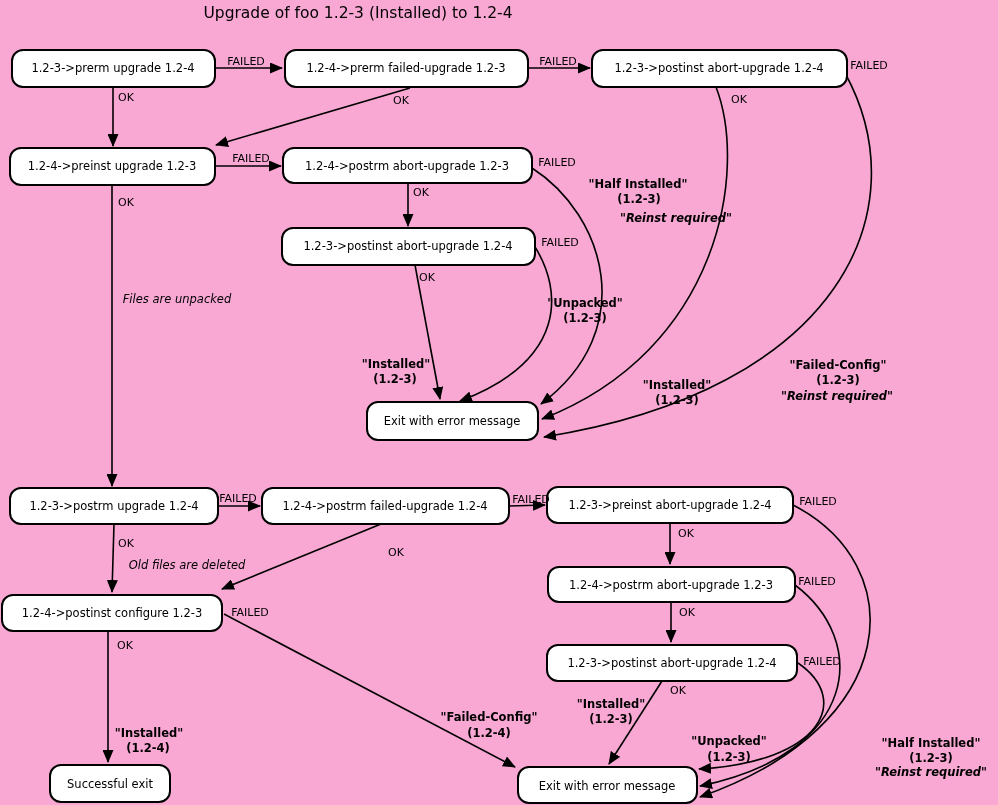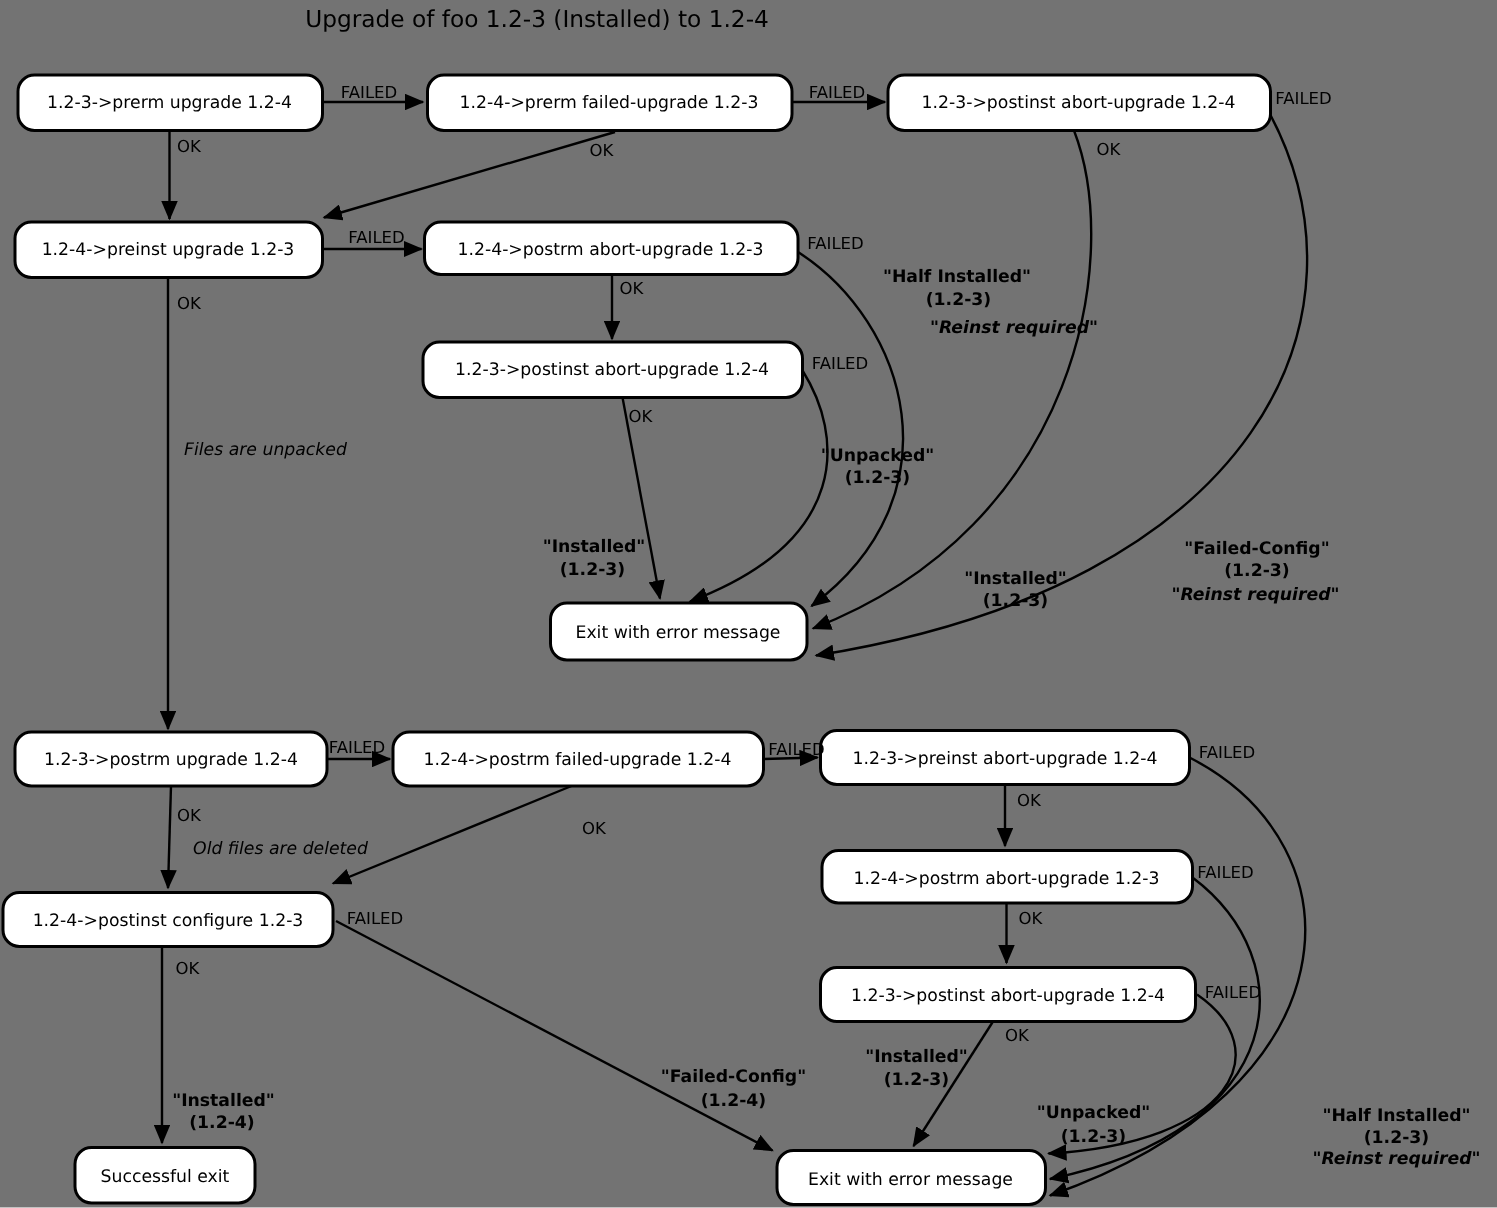--- a/index.html
+++ b/index.html
@@ -1,16 +1,16 @@
 <!DOCTYPE html>
 <html><head>
 <meta charset="utf-8">
 <style>
   html,body{margin:0;padding:0;background:#ffffff;}
-  .canvas{width:998px;height:805px;position:relative;background:#737373;}
+  .canvas{width:998px;height:805px;position:relative;background:#f9a8d4;}
   svg{display:block;font-family:"DejaVu Sans",sans-serif;}
   .node rect{fill:#ffffff;stroke:#000000;stroke-width:2;}
   .node text{font-size:11.5px;text-anchor:middle;fill:#000000;}
   .edge{fill:none;stroke:#000000;stroke-width:1.6;}
   .elabel{font-size:11px;fill:#000000;}
   .mid{text-anchor:middle;}
   .note{font-size:11.5px;font-style:italic;text-anchor:middle;fill:#000000;}
   .state{font-size:11.5px;font-weight:bold;text-anchor:middle;fill:#000000;}
   .state.it{font-style:italic;}
   .dtitle{font-size:15.5px;text-anchor:middle;fill:#000000;}

